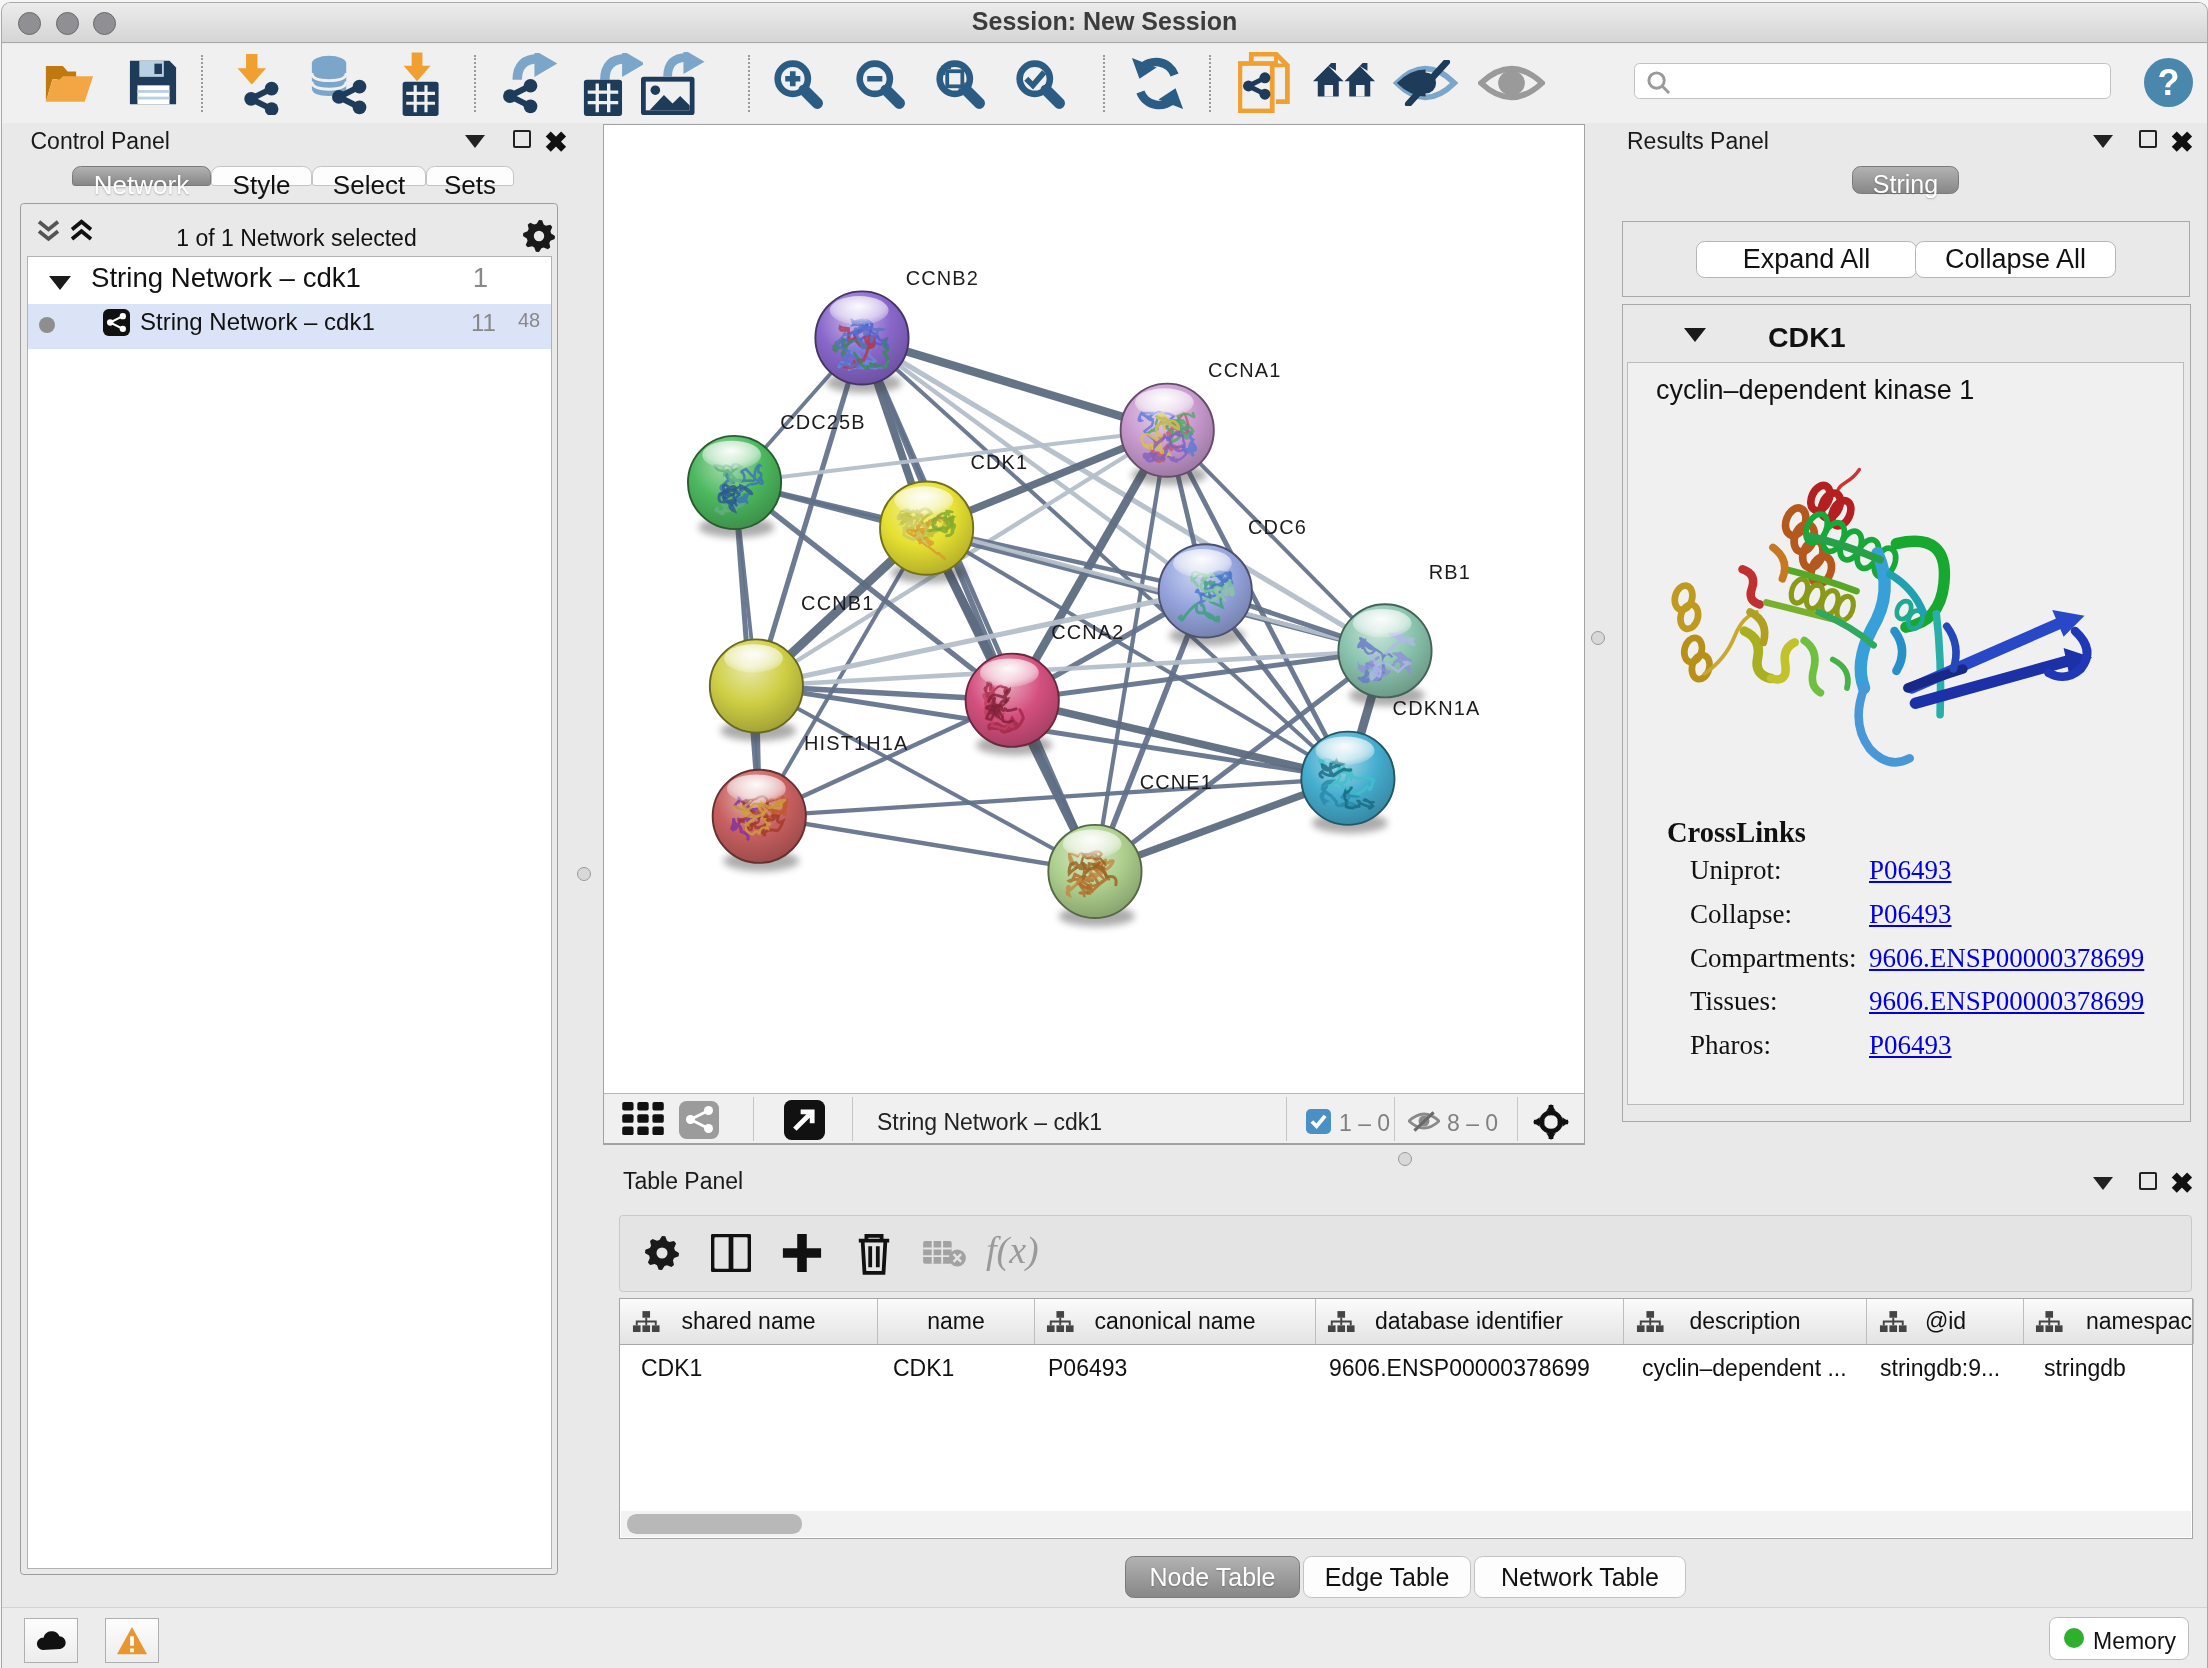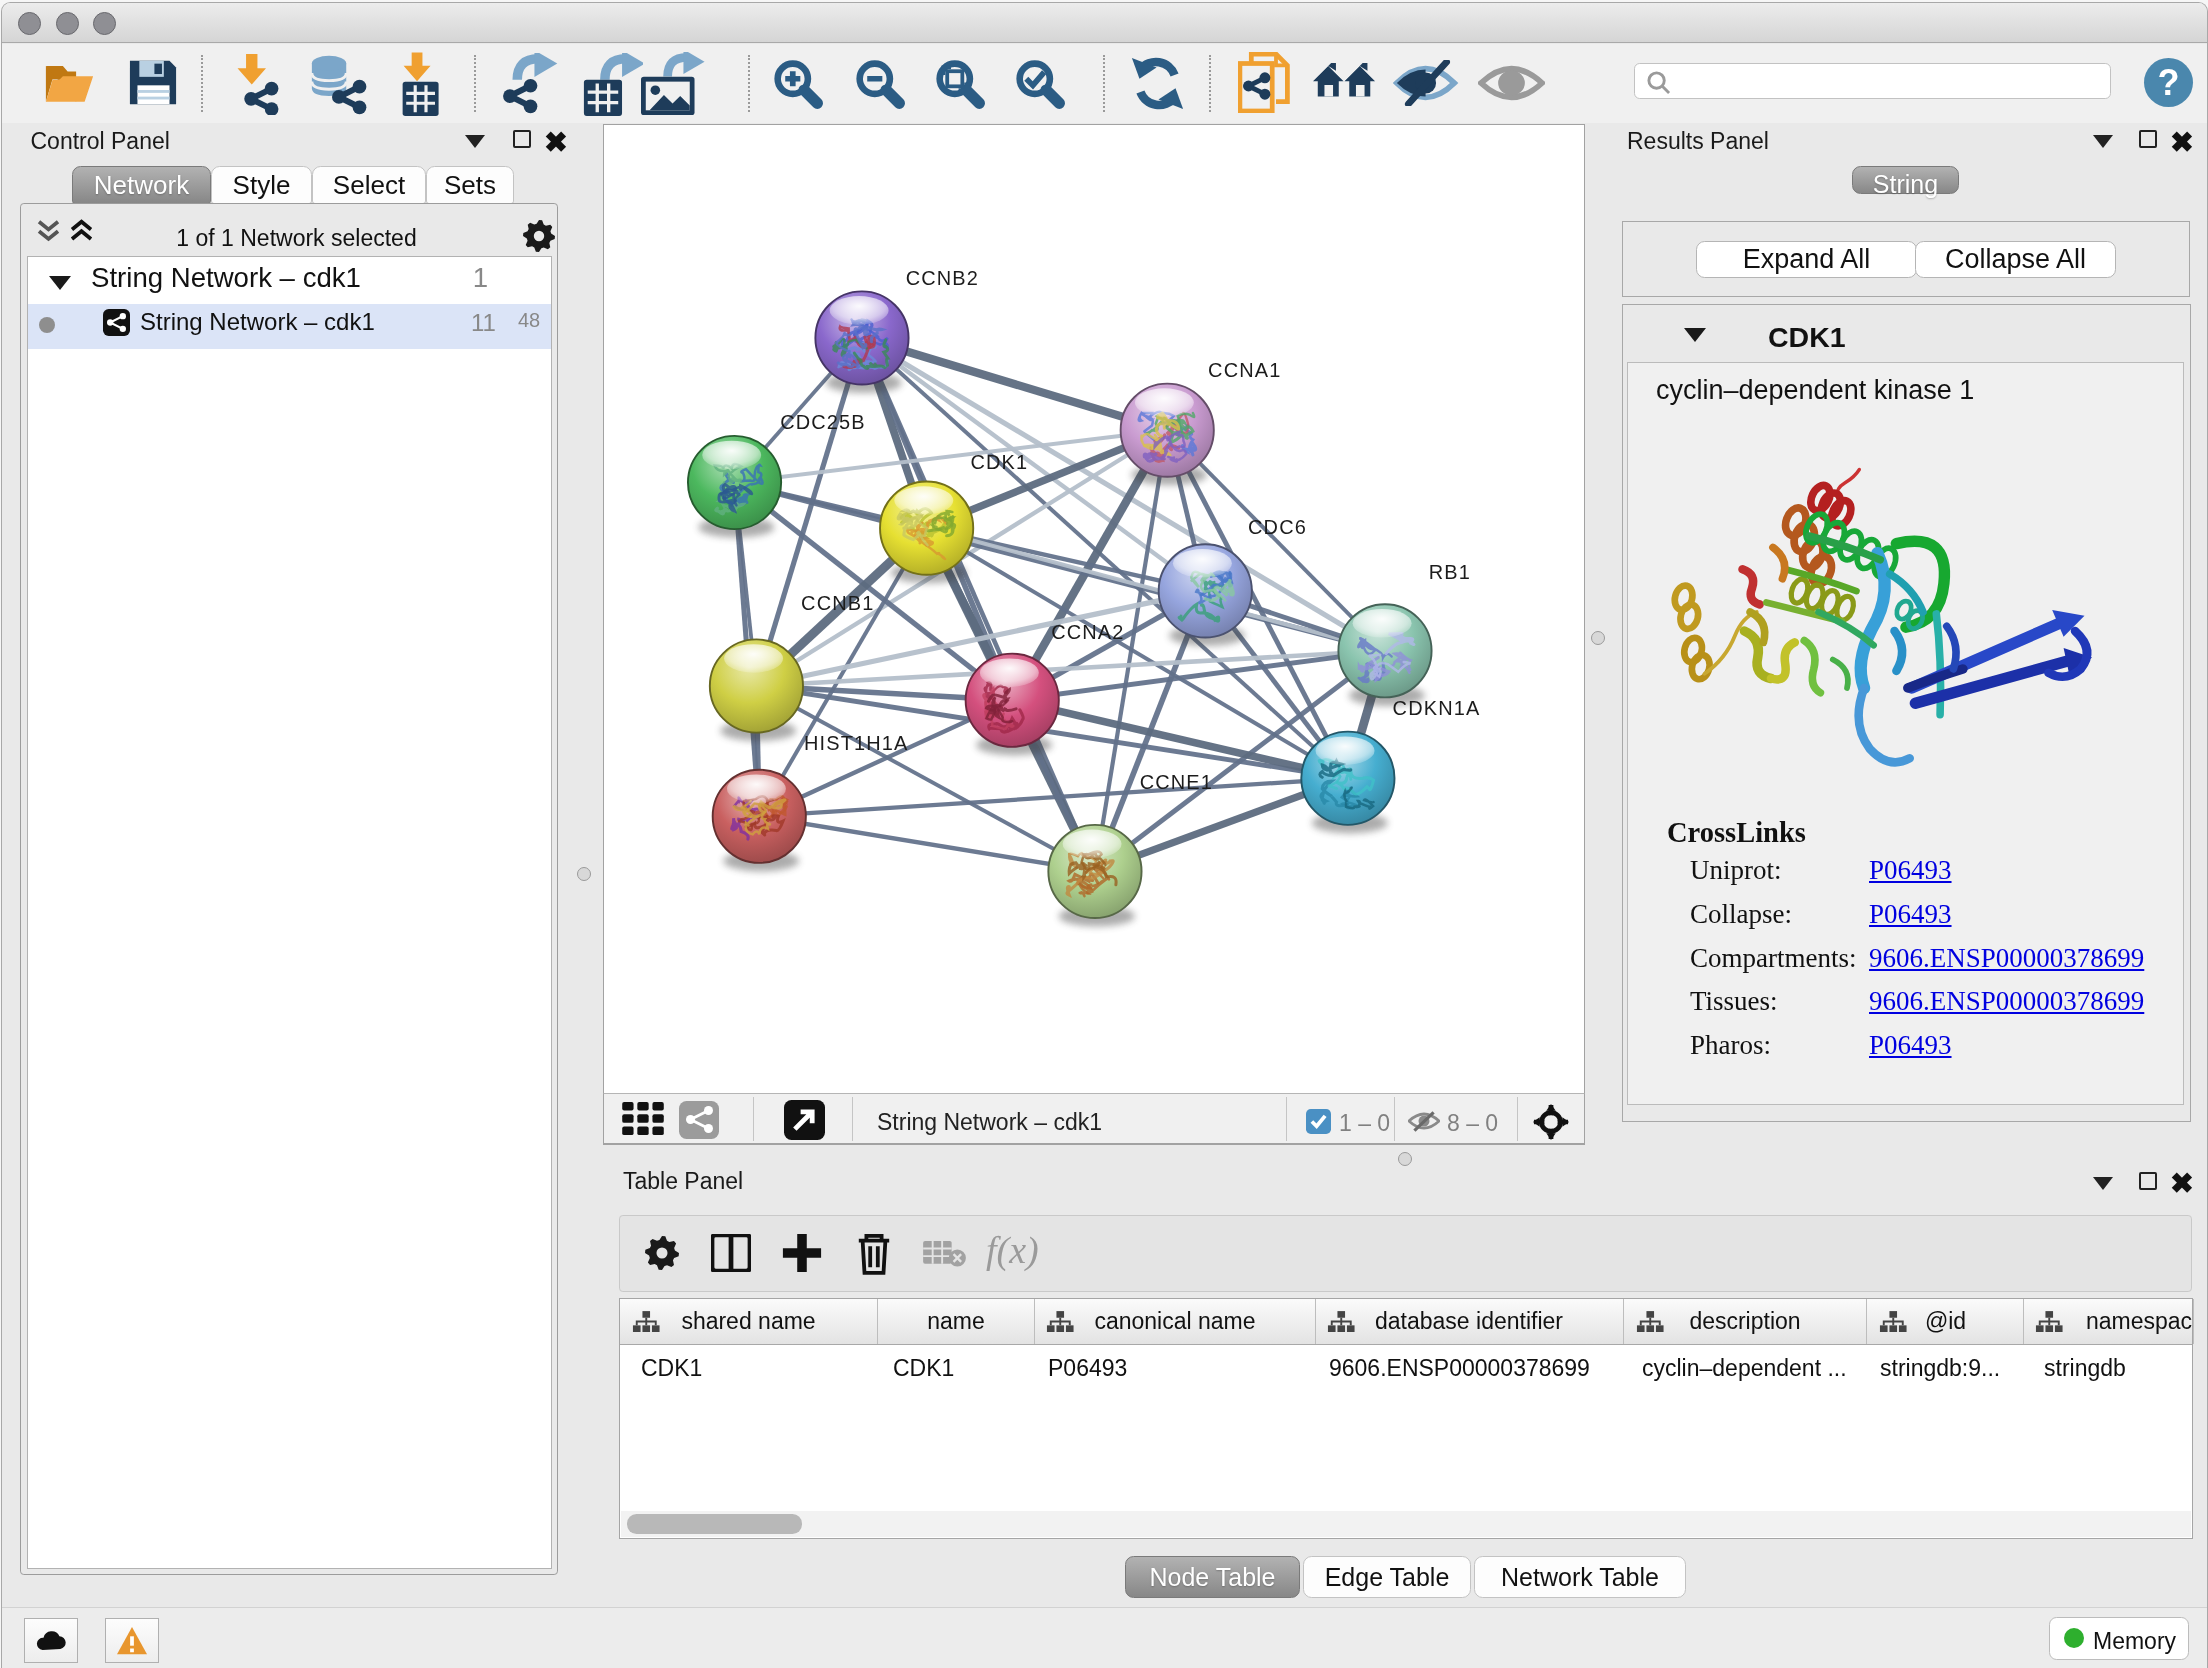--- a/index.html
+++ b/index.html
@@ -9,31 +9,32 @@
 .titlebar{position:absolute;left:0;top:0;width:100%;height:40px;background:linear-gradient(#ececec,#d5d5d5);border-bottom:1px solid #a9a9a9}
 .tl{position:absolute;top:9.5px;width:23px;height:23px;border-radius:50%;background:#8f8f94;border:1px solid #68686d}
 .title{position:absolute;top:3.8px;left:0;width:100%;text-align:center;font-size:25px;font-weight:bold;color:#3c3c3c}
 .toolbar{position:absolute;left:0;top:41px;width:100%;height:79px;background:#f0f0f0}
 .tsep{position:absolute;top:52px;height:57px;border-left:2.9px dotted #9a9a9a}
 .content{position:absolute;left:0;top:120px;width:100%;height:1547px;background:#e9e9e9}
 .ptitle{font-size:23px;color:#1a1a1a}
 .pctl-min{position:absolute;width:0;height:0;border-left:10.5px solid transparent;border-right:10.5px solid transparent;border-top:13.3px solid #222}
 .pctl-max{position:absolute;width:18px;height:18px;border:2.9px solid #222;border-radius:1.9px}
 .xmark{position:absolute;font-size:28.5px;font-weight:bold;color:#111;line-height:1}
-.tab{position:absolute;top:0;height:38px;background:#fdfdfd;border:1px solid #c3c3c3;border-radius:8.6px 8.6px 2.9px 2.9px;text-align:center;font-size:26px;color:#111;line-height:36px}
+.tab{position:absolute;top:0;height:20px;background:#fdfdfd;border:1px solid #c3c3c3;border-radius:8.6px 8.6px 2.9px 2.9px;text-align:center;font-size:26px;color:#111;line-height:36px}
 .tab.sel{background:linear-gradient(#b2b2b2,#878787);color:#fff;border-color:#7a7a7a;text-shadow:0 1px 1.9px rgba(0,0,0,.25)}
 .btn{position:absolute;background:#fff;border:1.4px solid #b5b5b5;border-radius:8.6px;text-align:center;font-size:27px;color:#111}
 a.lnk{color:#0000e0;text-decoration:underline}
 .hdrcell{position:absolute;top:0;height:100%;border-right:1.9px solid #bdbdbd;display:flex;align-items:center;justify-content:center;font-size:23px;color:#111}
 </style></head><body>
 <div class="win">
 <div class="titlebar">
  <div class="tl" style="left:16px"></div>
  <div class="tl" style="left:54px"></div>
  <div class="tl" style="left:91px"></div>
+ <div class="title">Session: New Session</div>
 </div>
 <div class="toolbar"></div>
     <div class="content"></div>
 <svg class="abs" style="left:42px;top:57px" width="51" height="44" viewBox="0 0 54 46">
       <path d="M2 6 L20 6 L25 12 L34 12 L34 20 L9 20 Z" fill="#c07812"></path>
       <path d="M2 6 L2 44 L9 20 L34 20 L34 16 L34 44 Z" fill="#c07812"></path>
       <path d="M9 21 L16 21 L20 17 L52 17 L43 44 L2 44 Z" fill="#f2a644"></path>
     </svg>
     <svg class="abs" style="left:125px;top:55px" width="52" height="49" viewBox="0 0 55 52">
       <path d="M3 3 L45 3 L52 10 L52 49 L3 49 Z" fill="#1e3c5a"></path>

